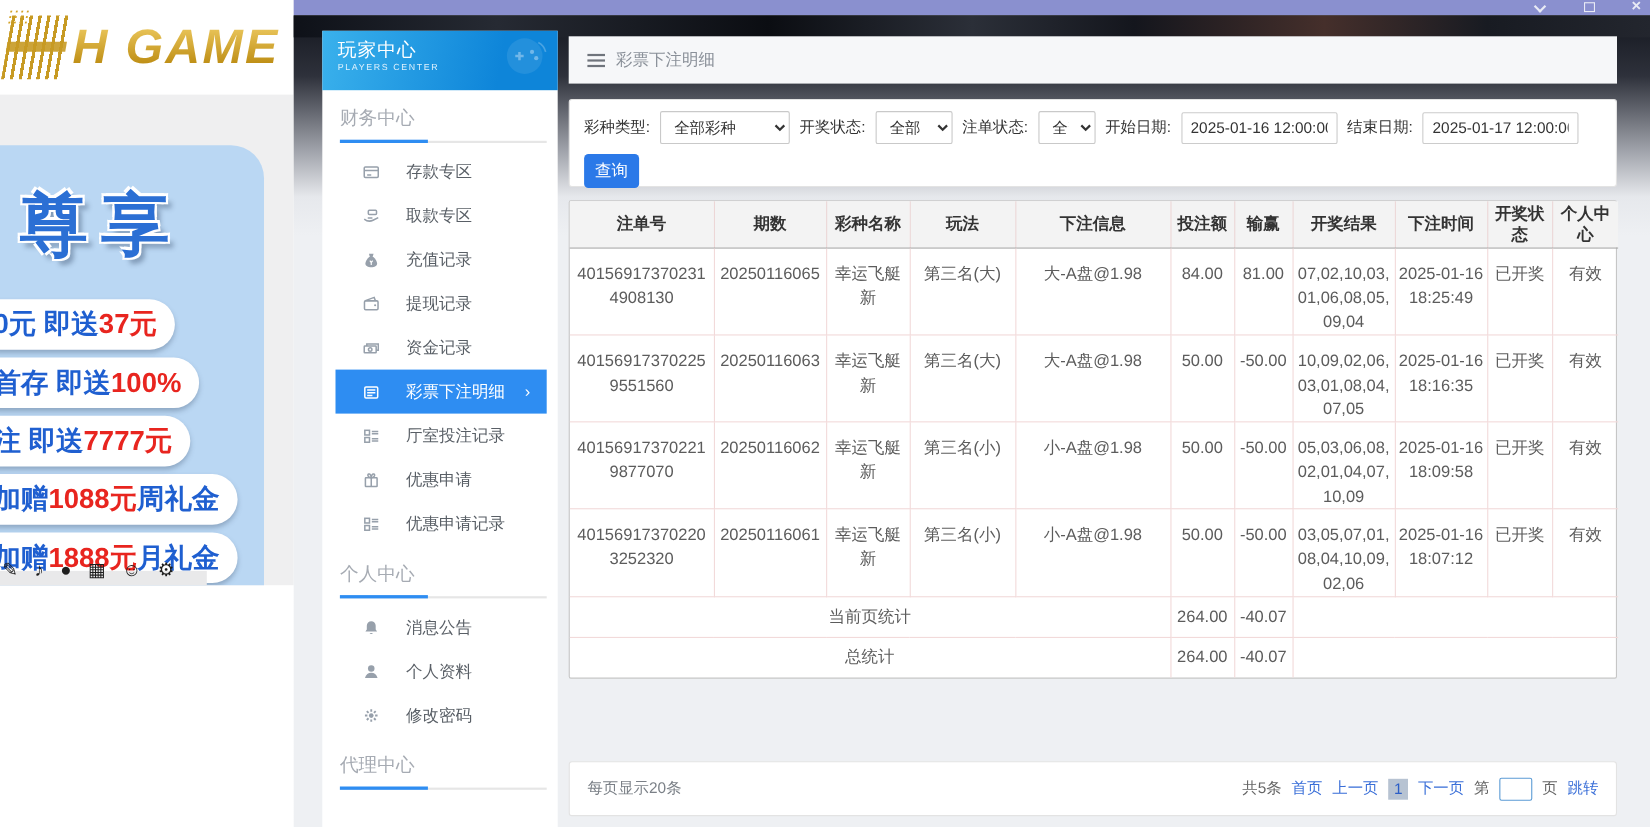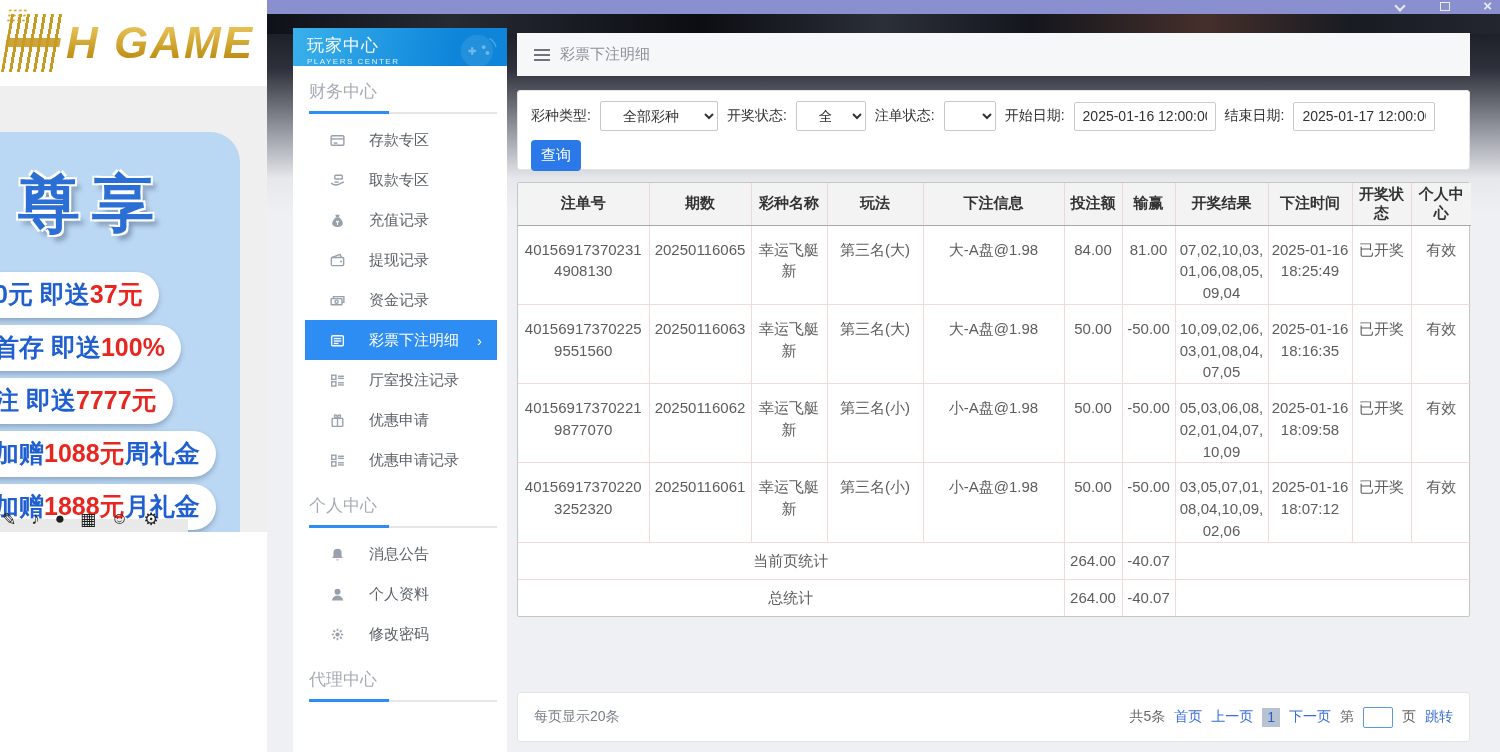--- a/index.html
+++ b/index.html
@@ -48,21 +48,21 @@
   .tb-max { position:absolute; right:50px; top:2px; width:10px; height:9px; border:1.6px solid #e9ebf5; cursor:pointer; }
   .tb-close { position:absolute; right:8px; top:-3px; color:#e9ebf5; font-size:15px; font-weight:bold; cursor:pointer; line-height:18px; }
 
   .overlay-body { position:absolute; top:14px; left:0; right:0; bottom:0;
     background:linear-gradient(180deg,#14171f 0px,#2e313b 55px,#9b9ea6 120px,#e6e8ec 165px,#eef0f3 200px,#eef0f3 100%); }
   .dark-band { position:absolute; top:0; left:0; right:0; height:20px;
     background:linear-gradient(90deg,#0e1118,#262a33 15%,#0b0d12 35%,#2b2f38 50%,#14161d 62%,#452f2b 76%,#181b22 88%,#23262e); }
 
   
   .sidebar { position:absolute; left:26px; top:14px; width:214px; bottom:0; background:#fff; }
-  .sidebar-header { height:38px; background:linear-gradient(100deg,#3ab1ec,#0e85d9 75%); position:relative; overflow:hidden; }
+  .sidebar-header { height:54px; background:linear-gradient(100deg,#3ab1ec,#0e85d9 75%); position:relative; overflow:hidden; }
   .sh-title { color:#fff; font-size:17px; margin:6px 0 0 14px; letter-spacing:1px; }
   .sh-sub { color:#dff1fd; font-size:8px; margin-left:14px; letter-spacing:1.5px; }
   .sh-pad { position:absolute; right:8px; top:3px; opacity:.55; }
   .side-section-title { margin:14px 14px 0 16px; font-size:17px; color:#a6abb3; padding-bottom:9px; }
   .side-divider { height:2px; margin:0 10px 6px 16px; background:#e6e6e6; position:relative; }
   .side-divider::before { content:""; position:absolute; left:0; top:-1px; height:3px; width:80px; background:var(--accent_blue,#2e8df2); }
   .side-item { height:40px; display:flex; align-items:center; padding-left:36px; gap:23px; font-size:15px; color:#595f66; cursor:pointer; position:relative; }
   .side-item svg { color:#97a0ab; flex:none; }
   .side-item.active { background:var(--accent_blue,#2e8df2); color:#fff; margin:0 10px 0 12px; padding-left:24px; }
   .side-item.active svg { color:#fff; }
@@ -71,21 +71,21 @@
   
   .main { position:absolute; left:250px; top:0; width:953px; height:100%; }
   .page-header { position:absolute; top:19px; left:0; width:953px; height:43px; background:#f6f7f9; display:flex; align-items:center; padding-left:17px; gap:10px; }
   .hamburger { width:16px; height:12px; display:flex; flex-direction:column; justify-content:space-between; cursor:pointer; }
   .hamburger i { display:block; height:2px; background:#6f747c; }
   .page-title { font-size:15px; color:#8a9099; }
 
   .filter-panel { position:absolute; top:76px; left:0; width:953px; height:80px; background:#fff; border:1px solid #e3e3e3; border-radius:3px; padding:10px 13px; }
   .filter-row { display:flex; align-items:center; gap:9px; font-size:14px; color:#333; }
   .filter-row label { white-space:nowrap; }
-  .filter-row select { height:30px; border:1px solid #c9c9c9; border-radius:2px; background:#fff; color:#333; font-size:14px; font-family:inherit; padding:0 18px; }
+  .filter-row select { height:30px; border:1px solid #c9c9c9; border-radius:2px; background:#fff; color:#333; font-size:14px; font-family:inherit; padding:0 8px; }
   .sel-w1 { width:118px; } .sel-w2 { width:70px; } .sel-w3 { width:52px; }
   .filter-row input { height:29px; border:1px solid #ccc; border-radius:2px; font-size:14px; color:#333; font-family:inherit; padding:0 8px; width:142px; }
   .query-btn { margin-top:9px; width:50px; height:31px; background:var(--query_button_blue,#2b79e8); color:#fff; border:none; border-radius:4px; font-size:15px; font-family:inherit; cursor:pointer; }
 
   .table-wrap { position:absolute; top:168px; left:0; width:953px; border:1px solid #c6c6c6; border-radius:2px; background:#fff; }
   table.bet-table { width:100%; border-collapse:collapse; table-layout:fixed; }
   .bet-table th { height:42px; background:#f3f3f3; border-bottom:1px solid #a7a7a7; border-right:1px solid #ecd6d6; font-size:15px; font-weight:bold; color:#333; text-align:center; }
   .bet-table th:last-child { border-right:none; }
   .bet-table td { border-right:1px solid #f2dada; border-bottom:1px solid #f2dada; font-size:15px; color:#5c5c5c; text-align:center; word-break:break-all; line-height:1.45; }
   .bet-table td:last-child { border-right:none; }

